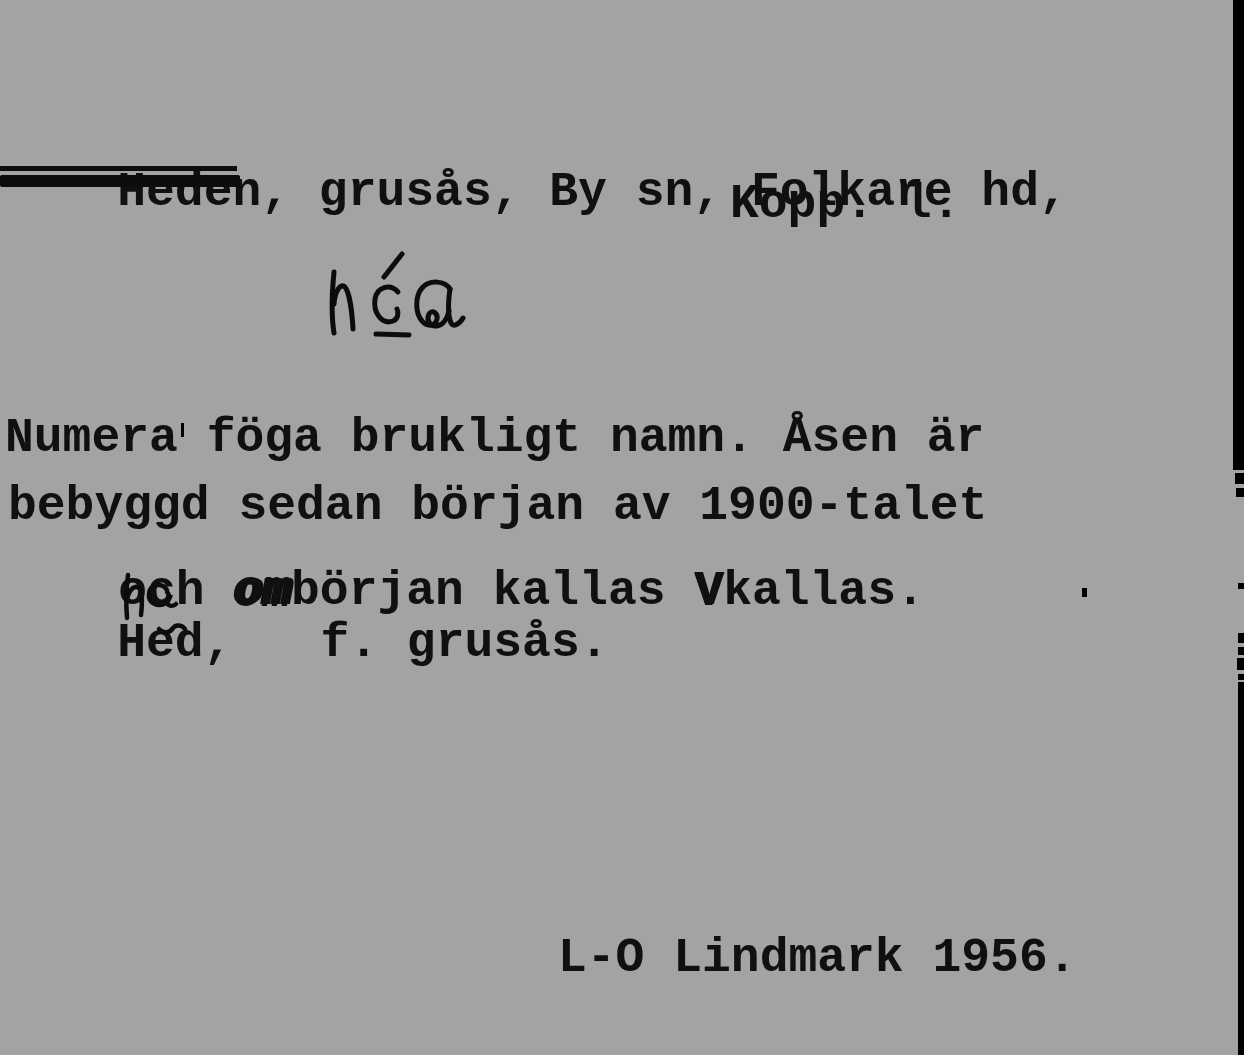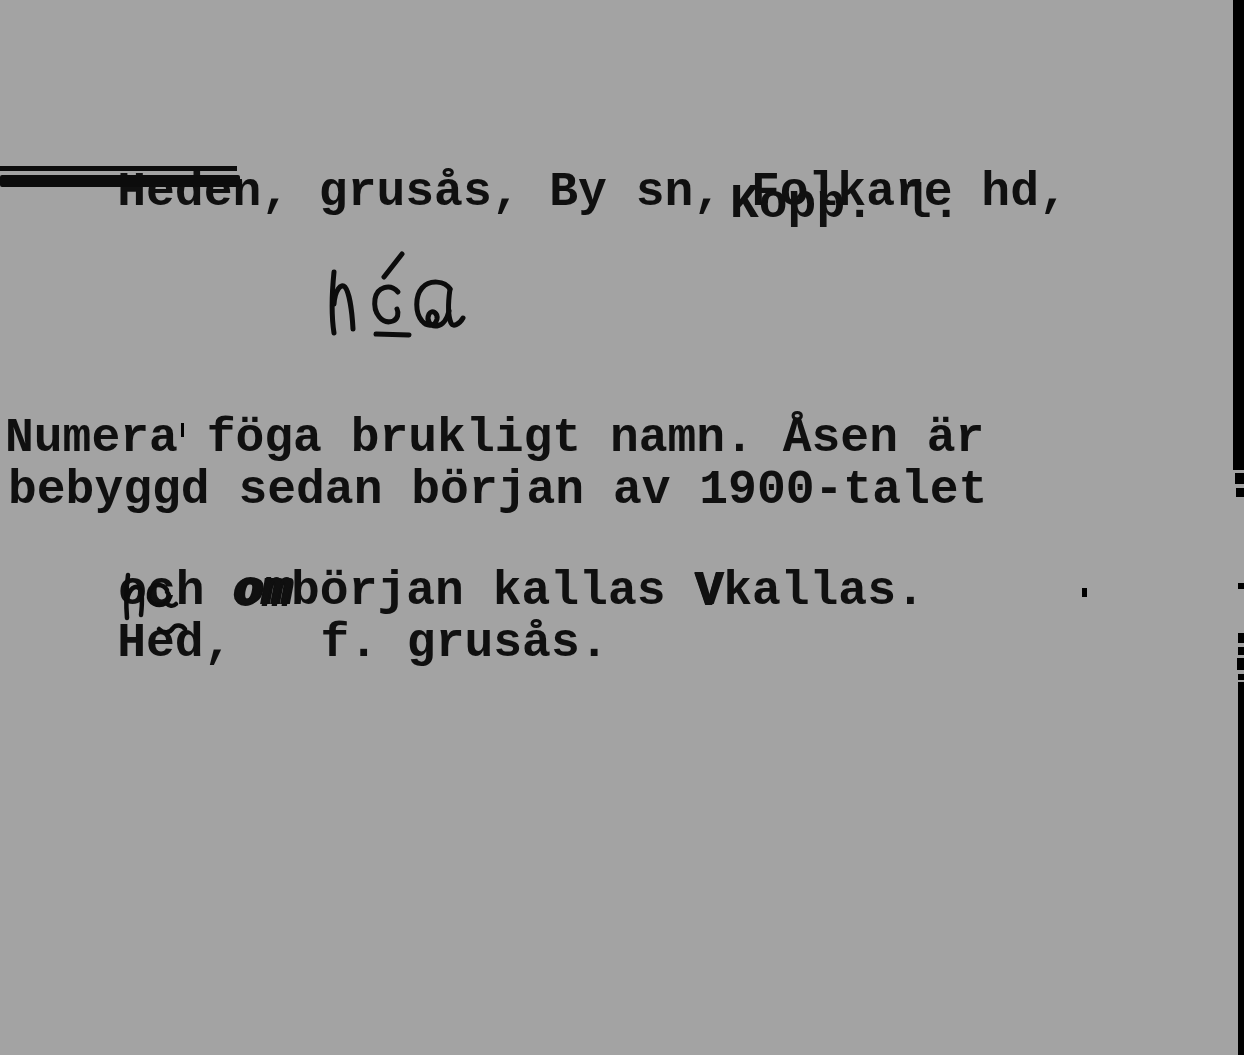--- a/index.html
+++ b/index.html
@@ -75,38 +75,39 @@
       <path d="M16,76 C17,62 23,55 27,59 C31,64 34,82 35,101"></path>
       <path d="M84,26 L66,49"></path>
       <path d="M80,64 C72,55 59,59 57,71 C55,85 64,97 75,93 C80,91 81,85 79,81"></path>
       <path d="M58,106 L91,107"></path>
       <path d="M132,61 C127,53 112,51 104,60 C97,68 97,85 104,93 C109,99 117,99 119,91 C120,85 114,81 111,86 C108,92 112,99 119,98 C125,97 129,91 131,83"></path>
       <path d="M132,61 C130,75 130,88 133,95 C135,99 141,97 145,90"></path>
     </g>
   </svg>
 
   <div class="typed" style="left:5px; top:414px;">Numera föga brukligt namn. Åsen är</div>
-  <div class="typed" style="left:8px; top:466px;">bebyggd sedan början av 1900-talet</div>
+  <div class="typed" style="left:8px; top:482px;">bebyggd sedan början av 1900-talet</div>
   <div class="typed" style="left:3px; top:519px;">
     <span>och </span><span class="overstrike">om</span><span>början kallas </span><span class="heavy">V</span><span>kallas.</span>
   </div>
   <div class="typed" style="left:2px; top:571px;text-align:right;">
     <span>Hed,</span><span style="display:inline-block; width:88px;"></span><span>f. grusås.</span>
   </div>
 
   <svg class="hand-svg" style="left:112px; top:556px;" width="86" height="92" viewBox="0 0 86 92" role="img" aria-label="he">
     <g stroke-width="4.5">
       <path d="M16,19 C14,35 14,50 15,62"></path>
       <path d="M15,44 C17,32 24,28 28,33 C31,38 30,50 29,59"></path>
       <path d="M55,34 C50,26 38,28 37,38 C36,47 46,52 54,47 C58,44 58,39 55,36"></path>
       <path d="M54,47 C57,50 61,51 64,48"></path>
       <path d="M47,73 C52,78 58,77 61,72 C64,68 70,69 73,73"></path>
     </g>
   </svg>
 
+  <div class="typed" style="left:558px; top:934px;">L-O Lindmark 1956.</div>
 
   <div class="artifact" style="left:1233px; top:0; width:11px; height:470px;"></div>
   <div class="artifact" style="left:1235px; top:473px; width:9px; height:11px;"></div>
   <div class="artifact" style="left:1236px; top:488px; width:8px; height:9px;"></div>
   <div class="artifact" style="left:1238px; top:583px; width:6px; height:6px;"></div>
   <div class="artifact" style="left:1238px; top:633px; width:6px; height:10px;"></div>
   <div class="artifact" style="left:1238px; top:647px; width:6px; height:8px;"></div>
   <div class="artifact" style="left:1237px; top:658px; width:7px; height:12px;"></div>
   <div class="artifact" style="left:1238px; top:674px; width:6px; height:6px;"></div>
   <div class="artifact" style="left:1238px; top:682px; width:6px; height:373px;"></div>

